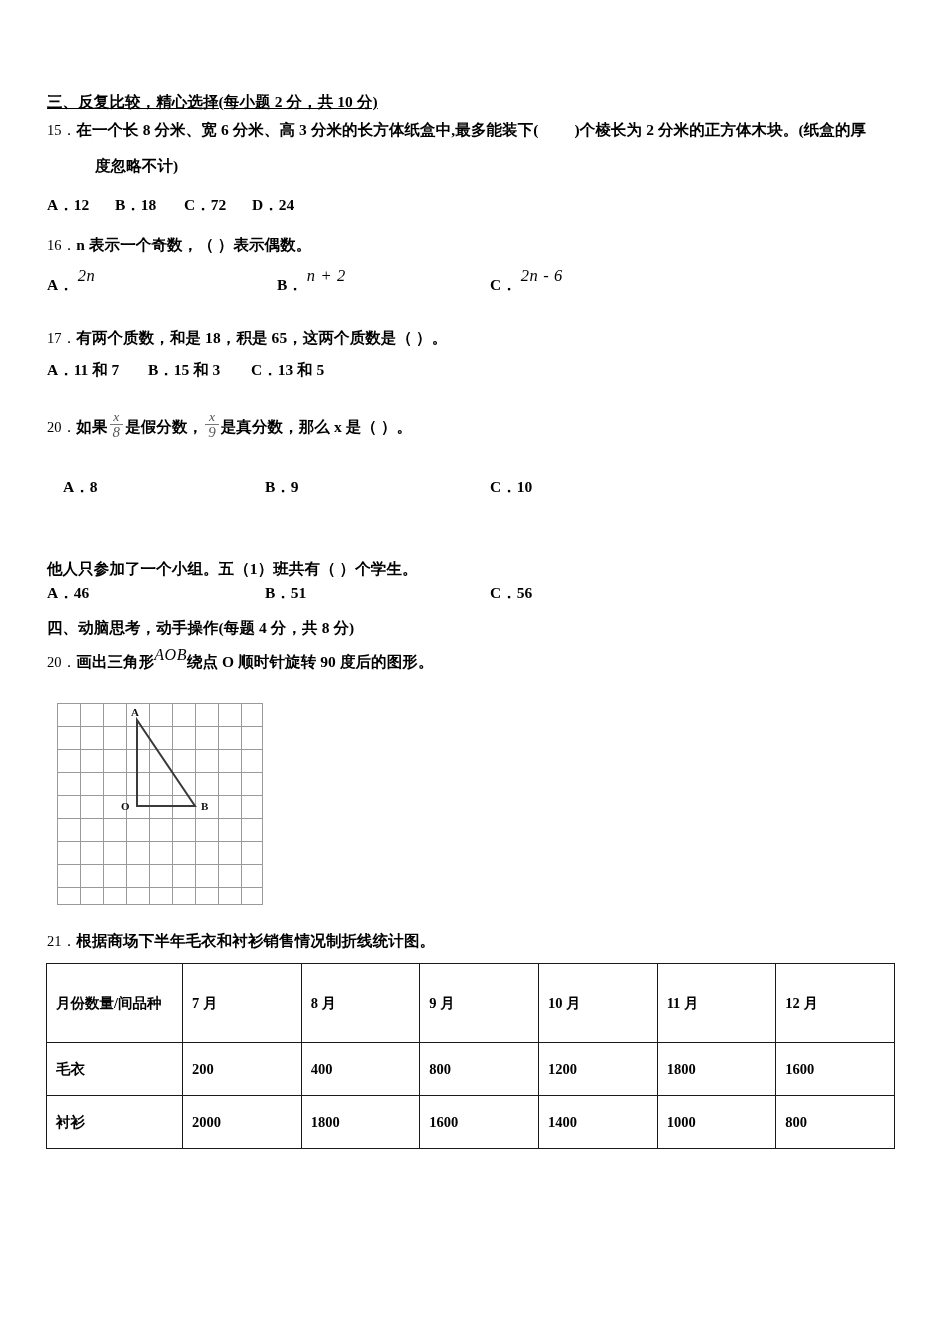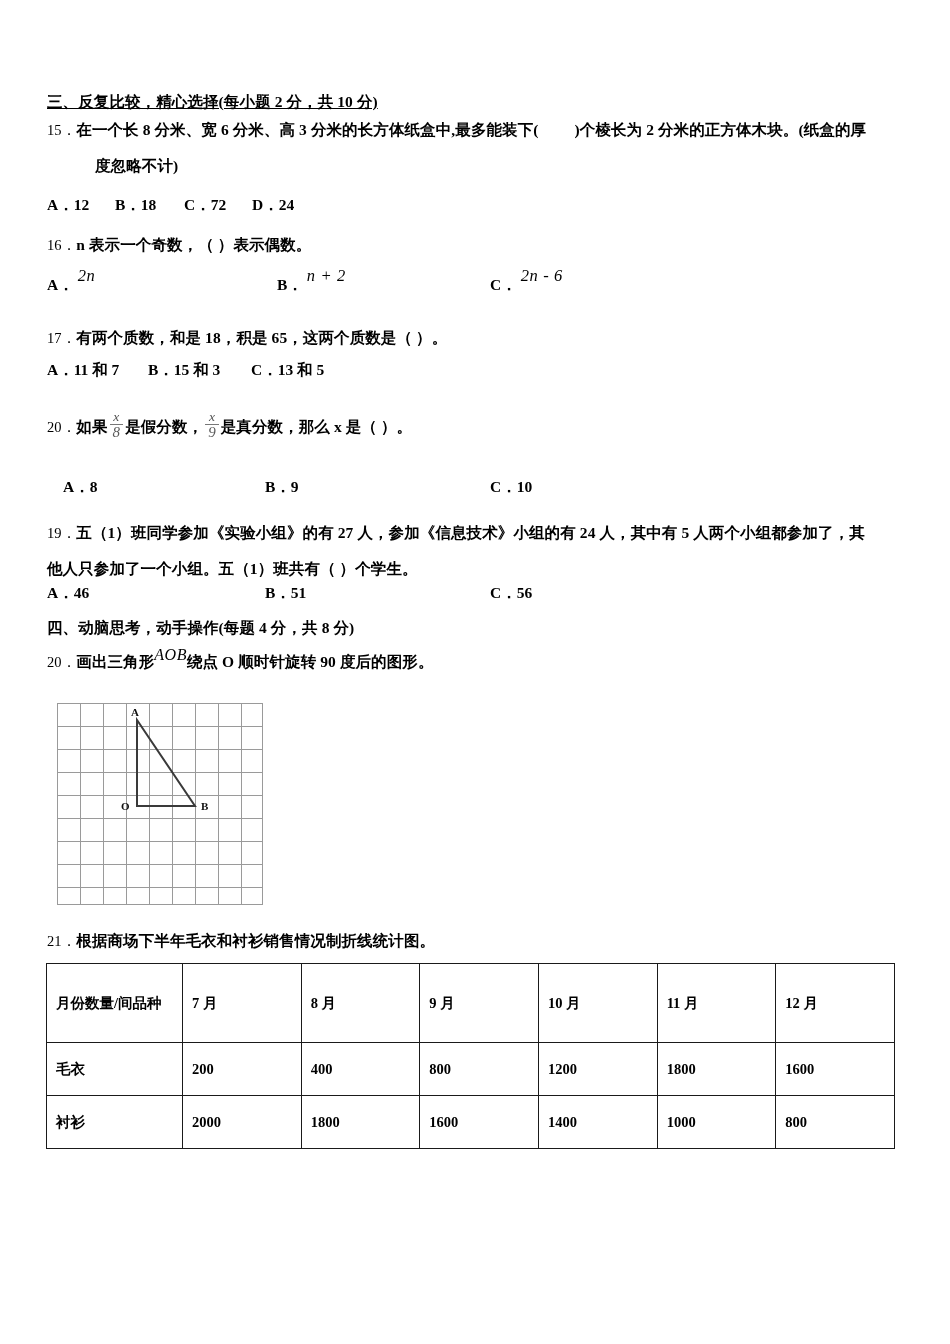--- a/index.html
+++ b/index.html
@@ -194,23 +194,20 @@
   <div class="block" style="top:410px; line-height:30px;">
     <span class="qnum">20．</span><span class="qtext">如果</span><span class="frac"><span class="num">x</span><span class="den">8</span></span><span class="qtext">是假分数，</span><span class="frac"><span class="num">x</span><span class="den">9</span></span><span class="qtext">是真分数，那么 x 是（    ）。</span>
   </div>
 
   <div class="opts" style="top:477px;">
     <span class="opt" style="left:16px;"><span class="opt-lbl">A．</span><span>8</span></span>
     <span class="opt" style="left:218px;"><span class="opt-lbl">B．</span><span>9</span></span>
     <span class="opt" style="left:443px;"><span class="opt-lbl">C．</span><span>10</span></span>
   </div>
 
-  <div class="block" style="top:519px;">
-    <span class="qnum">19．</span><span class="qtext">五（1）班同学参加《实验小组》的有 27 人，参加《信息技术》小组的有 24 人，其中有 5 人两个小组都参加了，其</span>
-  </div>
   <div class="block" style="top:555px;">他人只参加了一个小组。五（1）班共有（    ）个学生。</div>
 
   <div class="opts" style="top:583px;">
     <span class="opt" style="left:0px;"><span class="opt-lbl">A．</span><span>46</span></span>
     <span class="opt" style="left:218px;"><span class="opt-lbl">B．</span><span>51</span></span>
     <span class="opt" style="left:443px;"><span class="opt-lbl">C．</span><span>56</span></span>
   </div>
 
   <div class="block section-head" style="top:614px;">四、动脑思考，动手操作(每题 4 分，共 8 分)</div>
 

